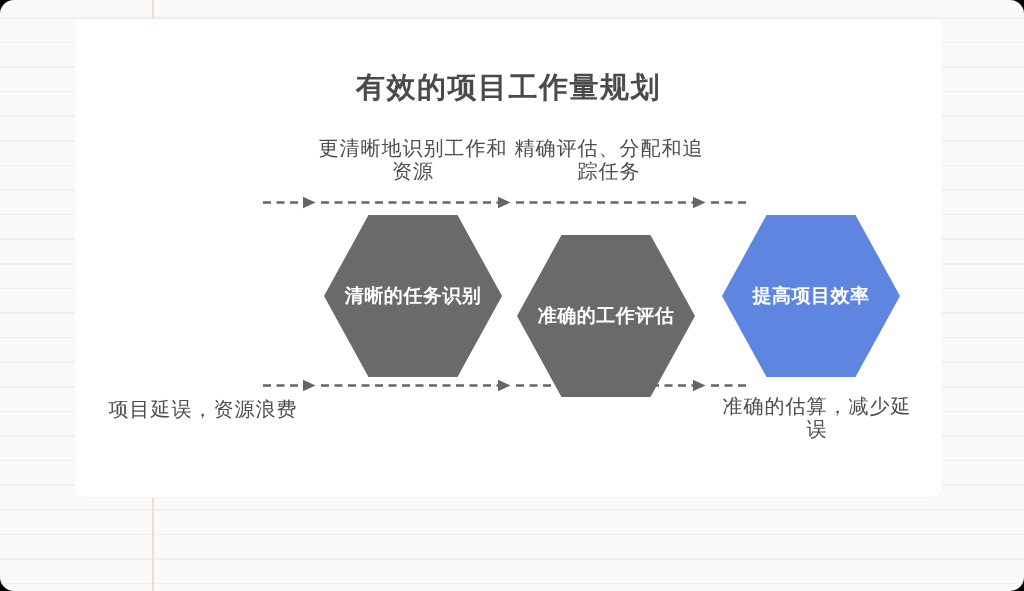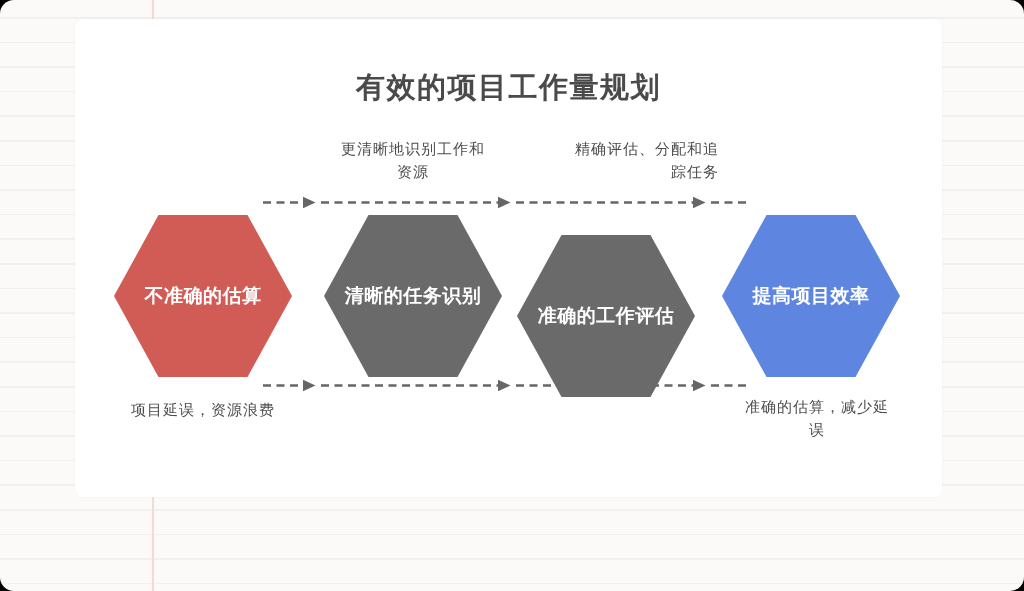--- a/index.html
+++ b/index.html
@@ -54,28 +54,28 @@
     top: 68px;
     text-align: center;
     font-size: 29px;
     font-weight: bold;
     letter-spacing: 1.5px;
     color: var(--title-text, #4A4A4A);
   }
   .small-label {
     position: absolute;
     text-align: center;
-    font-size: 15px;
+    font-size: 20px;
     line-height: 23px;
     letter-spacing: 1px;
     color: var(--label-text, #4D4D4D);
     white-space: pre-line;
   }
   .transition-label-1 { left: 303px; top: 137px; width: 220px; }
-  .transition-label-2 { left: 499px; top: 137px; width: 220px; text-align: right; }
+  .transition-label-2 { left: 499px; top: 137px; width: 220px; }
   .outcome-label-left  { left: 103px; top: 398px; width: 200px; }
   .outcome-label-right { left: 707px; top: 395px; width: 220px; }
   .hexagon {
     position: absolute;
     top: 215px;
     width: 178px;
     height: 162px;
     clip-path: polygon(25% 0%, 75% 0%, 100% 50%, 75% 100%, 25% 100%, 0% 50%);
     display: flex;
     align-items: center;
@@ -138,23 +138,20 @@
   <svg class="arrow arrow-bottom" viewBox="0 0 490 13">
     <line x1="0" y1="6.5" x2="40" y2="6.5"></line>
     <polygon points="40,0.8 52.5,6.5 40,12.2"></polygon>
     <line x1="58" y1="6.5" x2="235" y2="6.5"></line>
     <polygon points="235,0.8 247.5,6.5 235,12.2"></polygon>
     <line x1="253" y1="6.5" x2="430" y2="6.5"></line>
     <polygon points="430,0.8 442.5,6.5 430,12.2"></polygon>
     <line x1="448" y1="6.5" x2="487" y2="6.5"></line>
   </svg>
 
-  <div class="hexagon hex-1" style="background: rgb(209, 91, 85);">
-    <span class="node-label">不准确的估算</span>
-  </div>
   <div class="hexagon hex-2" style="background: rgb(106, 106, 106);">
     <span class="node-label">清晰的任务识别</span>
   </div>
   <div class="hexagon hex-3" style="background: rgb(106, 106, 106); margin-top: 20px;">
     <span class="node-label">准确的工作评估</span>
   </div>
   <div class="hexagon hex-4" style="background: rgb(94, 134, 224);">
     <span class="node-label">提高项目效率</span>
   </div>
 

